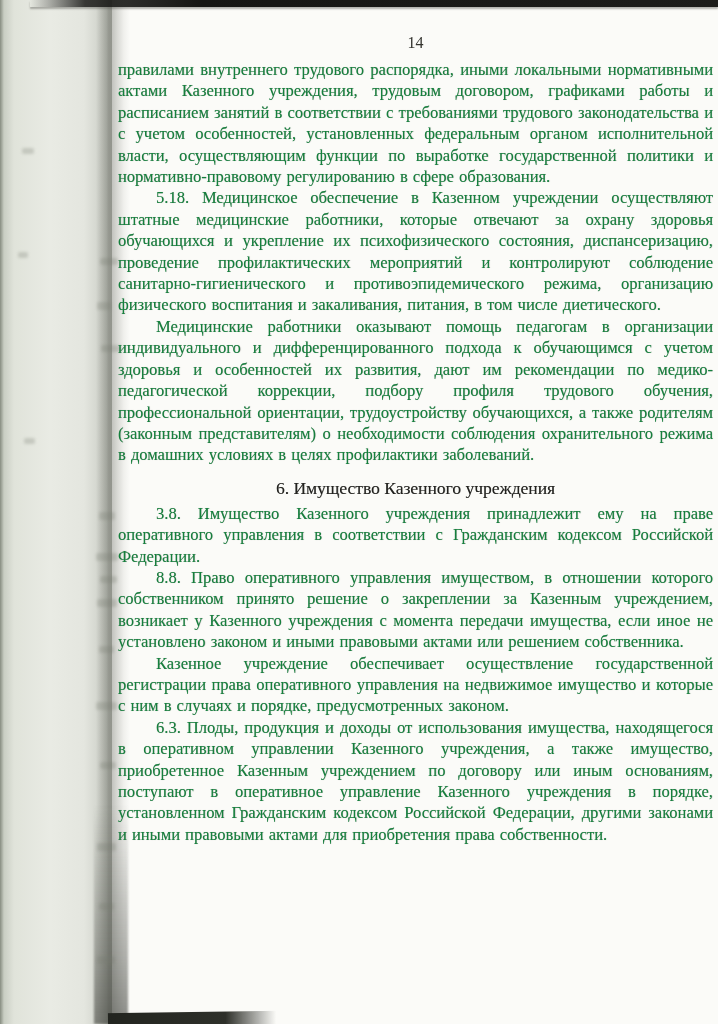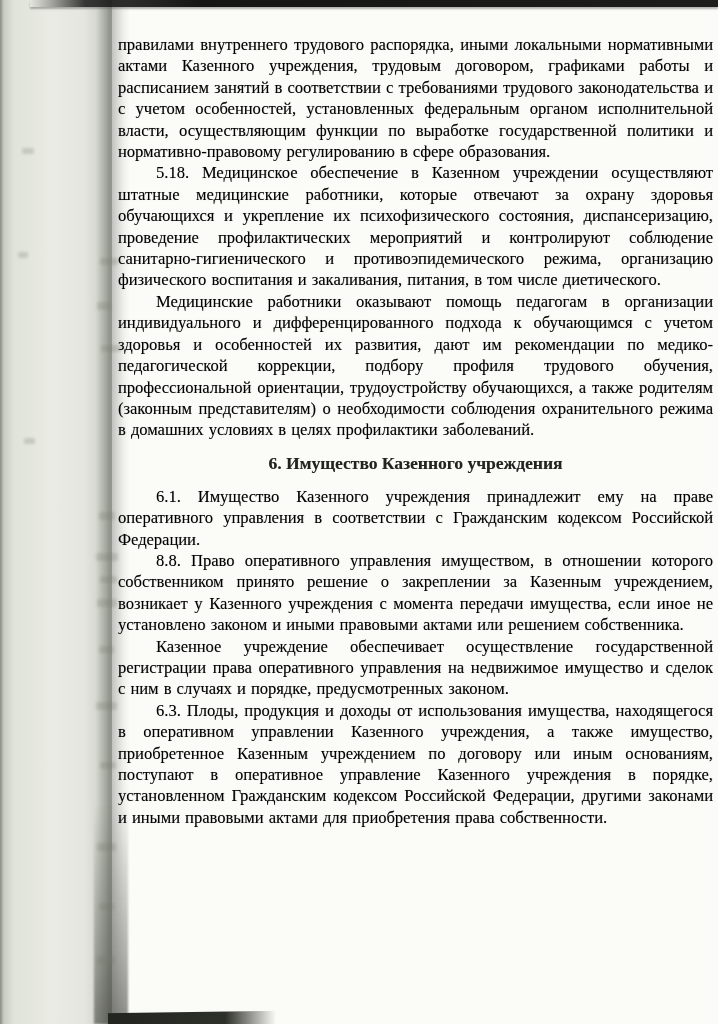--- a/index.html
+++ b/index.html
@@ -36,27 +36,27 @@
     filter:blur(.6px);
   }
   .ghost{position:absolute;z-index:2;background:#767b6f;opacity:.28;filter:blur(1.7px);border-radius:2px;}
   
   .content{position:absolute;left:118px;top:34px;width:595px;z-index:3;}
   .page-number{
     text-align:center;font-size:16px;line-height:18px;color:#34342f;margin:0 0 7px 0;
   }
   p.para{
     margin:0;font-size:16.5px;line-height:21.4px;text-align:justify;
-    color:#000000;text-indent:38px;word-spacing:1px;
+    color:#15803d;text-indent:38px;word-spacing:1px;
     text-shadow:.3px .3px .7px rgba(70,70,66,.45);
   }
   p.para.continuation{text-indent:0;}
   h2.heading{
-    margin:11px 0 12px 0;text-align:center;font-size:17.5px;line-height:22px;
-    font-weight:bold;color:#232320;
+    margin:11px 0 4px 0;text-align:center;font-size:17.5px;line-height:22px;
+    font-weight:normal;color:#232320;
     text-shadow:.3px .3px .6px rgba(60,60,56,.5);
   }
 </style>
 </head>
 <body>
 
 <div>
 
   <div class="margin-strip"></div>
   <div class="fold-shadow"></div>
@@ -77,32 +77,33 @@
     <div class="ghost" style="left:100px;top:762px;width:16px;height:7px;"></div>
     <div class="ghost" style="left:97px;top:843px;width:19px;height:8px;"></div>
     <div class="ghost" style="left:99px;top:903px;width:15px;height:7px;"></div>
     <div class="ghost" style="left:97px;top:956px;width:18px;height:8px;"></div>
     <div class="ghost" style="left:22px;top:148px;width:12px;height:6px;"></div>
     <div class="ghost" style="left:18px;top:252px;width:10px;height:6px;"></div>
     <div class="ghost" style="left:24px;top:438px;width:11px;height:6px;"></div>
   </div>
 
   <div class="content">
+    <div class="page-number">14</div>
 
     <p class="para continuation">правилами внутреннего трудового распорядка, иными локальными нормативными актами Казенного учреждения, трудовым договором, графиками работы и расписанием занятий в соответствии с требованиями трудового законодательства и с учетом особенностей, установленных федеральным органом исполнительной власти, осуществляющим функции по выработке государственной политики и нормативно-правовому регулированию в сфере образования.</p>
 
     <p class="para">5.18. Медицинское обеспечение в Казенном учреждении осуществляют штатные медицинские работники, которые отвечают за охрану здоровья обучающихся и укрепление их психофизического состояния, диспансеризацию, проведение профилактических мероприятий и контролируют соблюдение санитарно-гигиенического и противоэпидемического режима, организацию физического воспитания и закаливания, питания, в том числе диетического.</p>
 
     <p class="para">Медицинские работники оказывают помощь педагогам в организации индивидуального и дифференцированного подхода к обучающимся с учетом здоровья и особенностей их развития, дают им рекомендации по медико-педагогической коррекции, подбору профиля трудового обучения, профессиональной ориентации, трудоустройству обучающихся, а также родителям (законным представителям) о необходимости соблюдения охранительного режима в домашних условиях в целях профилактики заболеваний.</p>
 
     <h2 class="heading">6. Имущество Казенного учреждения</h2>
 
-    <p class="para">6.1. Имущество Казенного учреждения принадлежит ему на праве оперативного управления в соответствии с Гражданским кодексом Российской Федерации.</p>
+    <p class="para">3.8. Имущество Казенного учреждения принадлежит ему на праве оперативного управления в соответствии с Гражданским кодексом Российской Федерации.</p>
 
     <p class="para">8.8. Право оперативного управления имуществом, в отношении которого собственником принято решение о закреплении за Казенным учреждением, возникает у Казенного учреждения с момента передачи имущества, если иное не установлено законом и иными правовыми актами или решением собственника.</p>
 
-    <p class="para">Казенное учреждение обеспечивает осуществление государственной регистрации права оперативного управления на недвижимое имущество и сделок с ним в случаях и порядке, предусмотренных законом.</p>
+    <p class="para">Казенное учреждение обеспечивает осуществление государственной регистрации права оперативного управления на недвижимое имущество и которые с ним в случаях и порядке, предусмотренных законом.</p>
 
     <p class="para">6.3. Плоды, продукция и доходы от использования имущества, находящегося в оперативном управлении Казенного учреждения, а также имущество, приобретенное Казенным учреждением по договору или иным основаниям, поступают в оперативное управление Казенного учреждения в порядке, установленном Гражданским кодексом Российской Федерации, другими законами и иными правовыми актами для приобретения права собственности.</p>
 
   </div>
 
 </div>
 
 </body></html>

